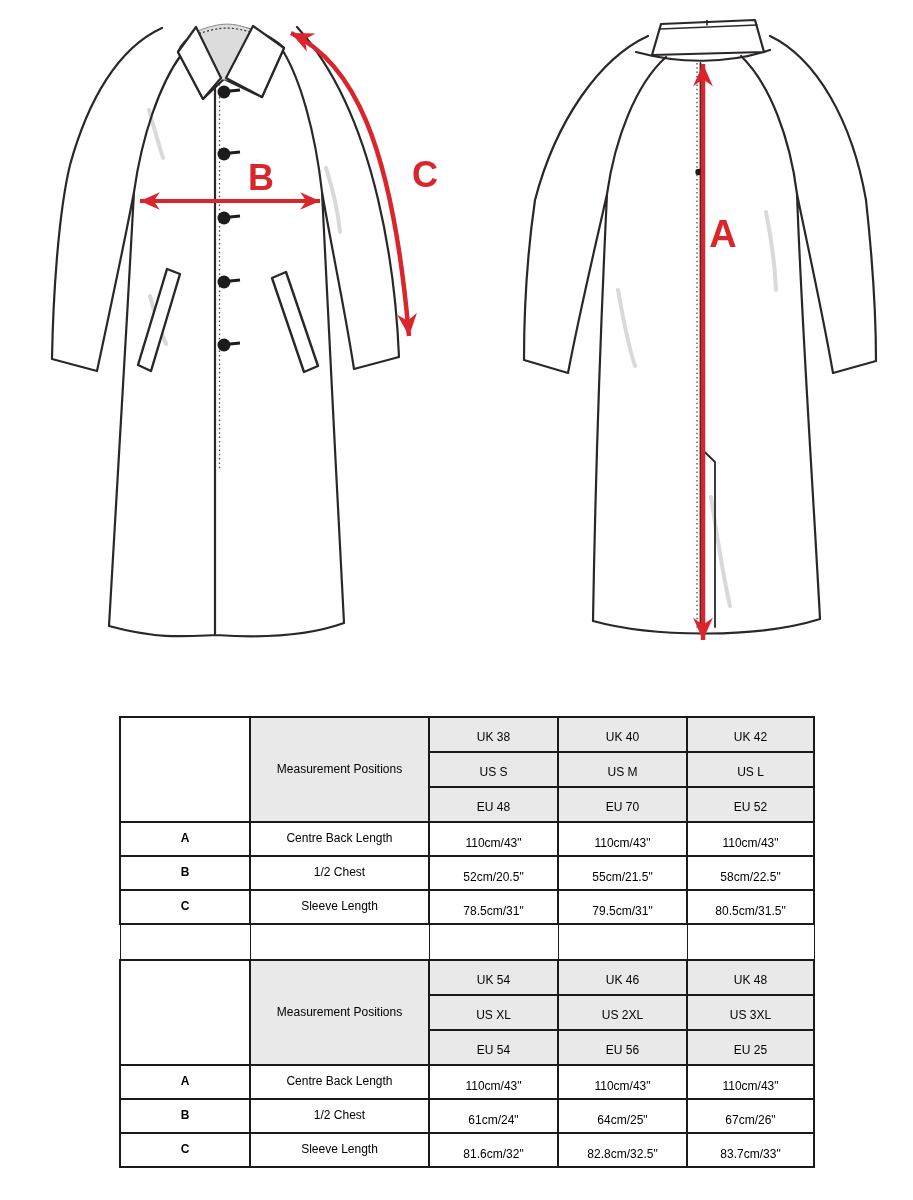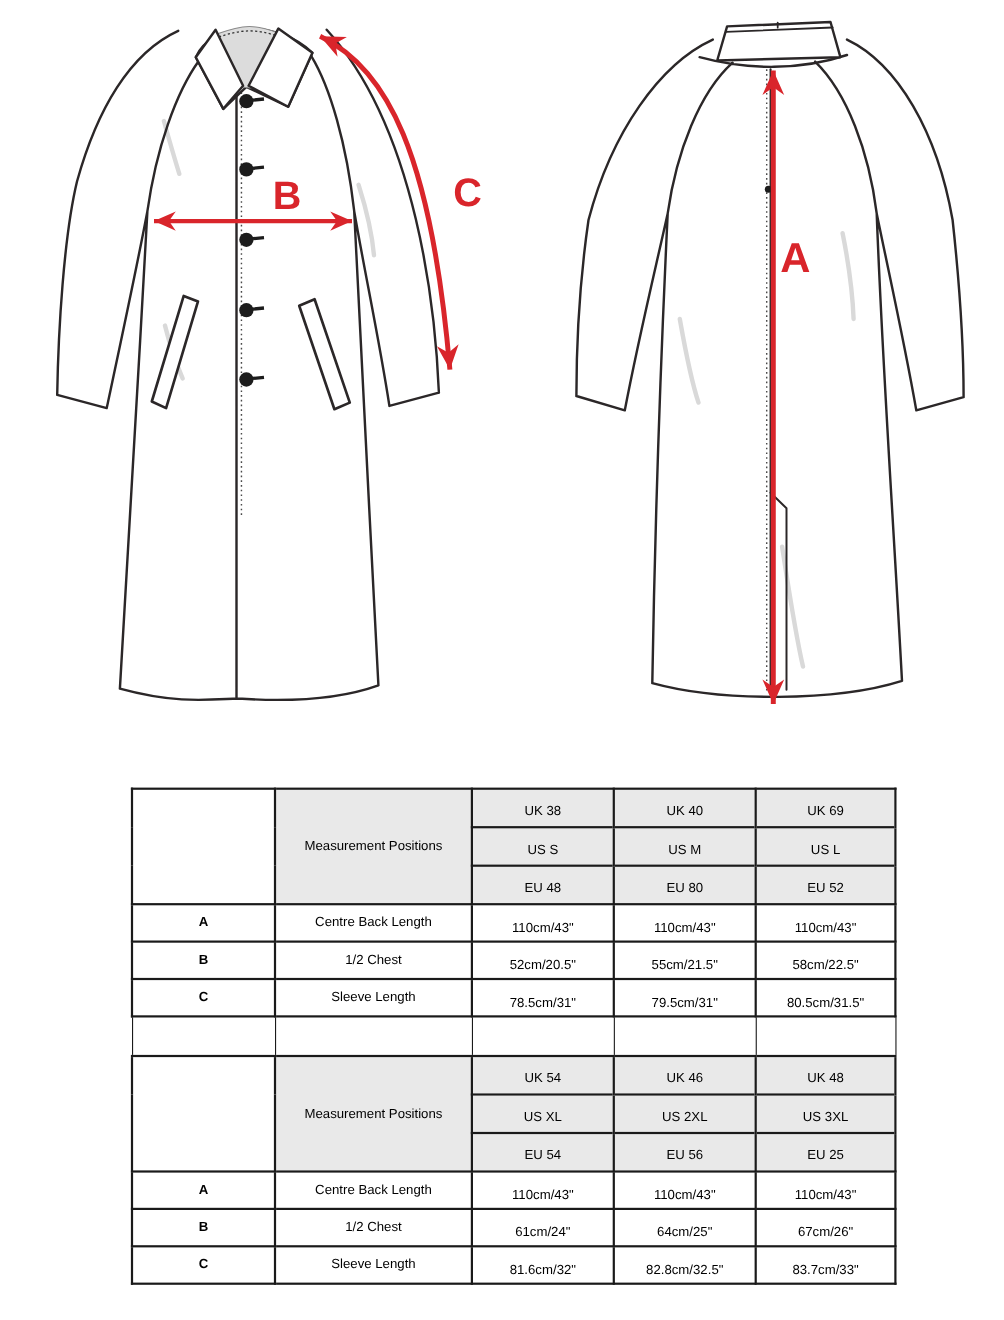--- a/index.html
+++ b/index.html
@@ -115,30 +115,30 @@
           <col class="c4">
           <col class="c5">
         </colgroup>
       <tbody>
 
       <tr class="h-row">
         <td class="c-corner" rowspan="3"></td>
         <td class="c-mp" rowspan="3">Measurement Positions</td>
         <td class="c-size b-thin">UK 38</td>
         <td class="c-size b-thin">UK 40</td>
-        <td class="c-size b-thin">UK 69</td>
+        <td class="c-size b-thin">UK 42</td>
       </tr>
       <tr class="h-row">
         <td class="c-size b-thin">US S</td>
         <td class="c-size b-thin">US M</td>
         <td class="c-size b-thin">US L</td>
       </tr>
       <tr class="h-row">
         <td class="c-size">EU 48</td>
-        <td class="c-size">EU 80</td>
+        <td class="c-size">EU 70</td>
         <td class="c-size">EU 52</td>
       </tr>
 
       <tr class="d-row">
         <td class="c-key">A</td>
         <td class="c-name">Centre Back Length</td>
         <td class="c-val">110cm/43"</td>
         <td class="c-val">110cm/43"</td>
         <td class="c-val">110cm/43"</td>
       </tr>

